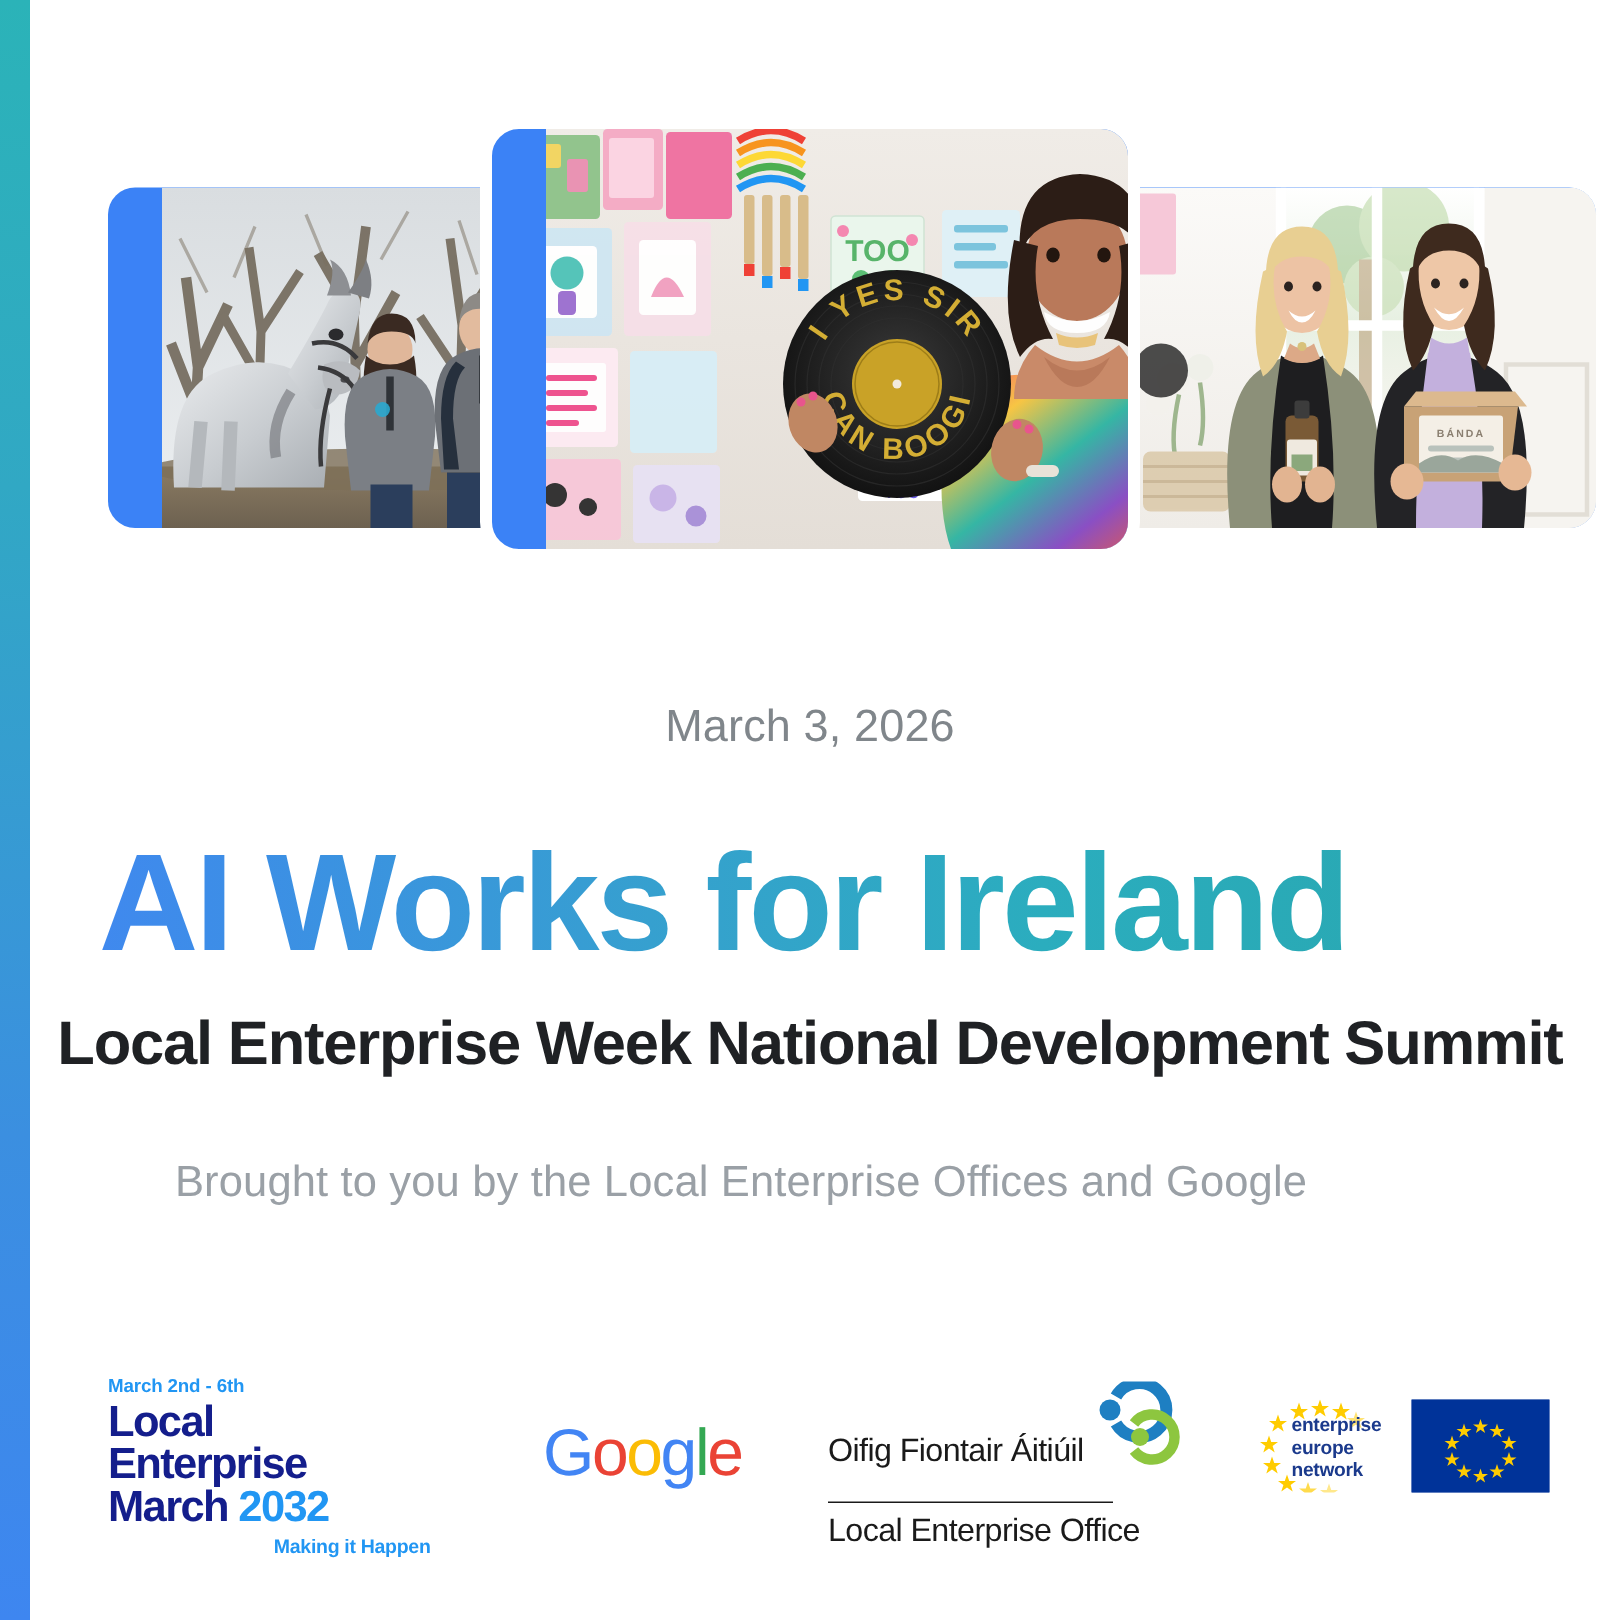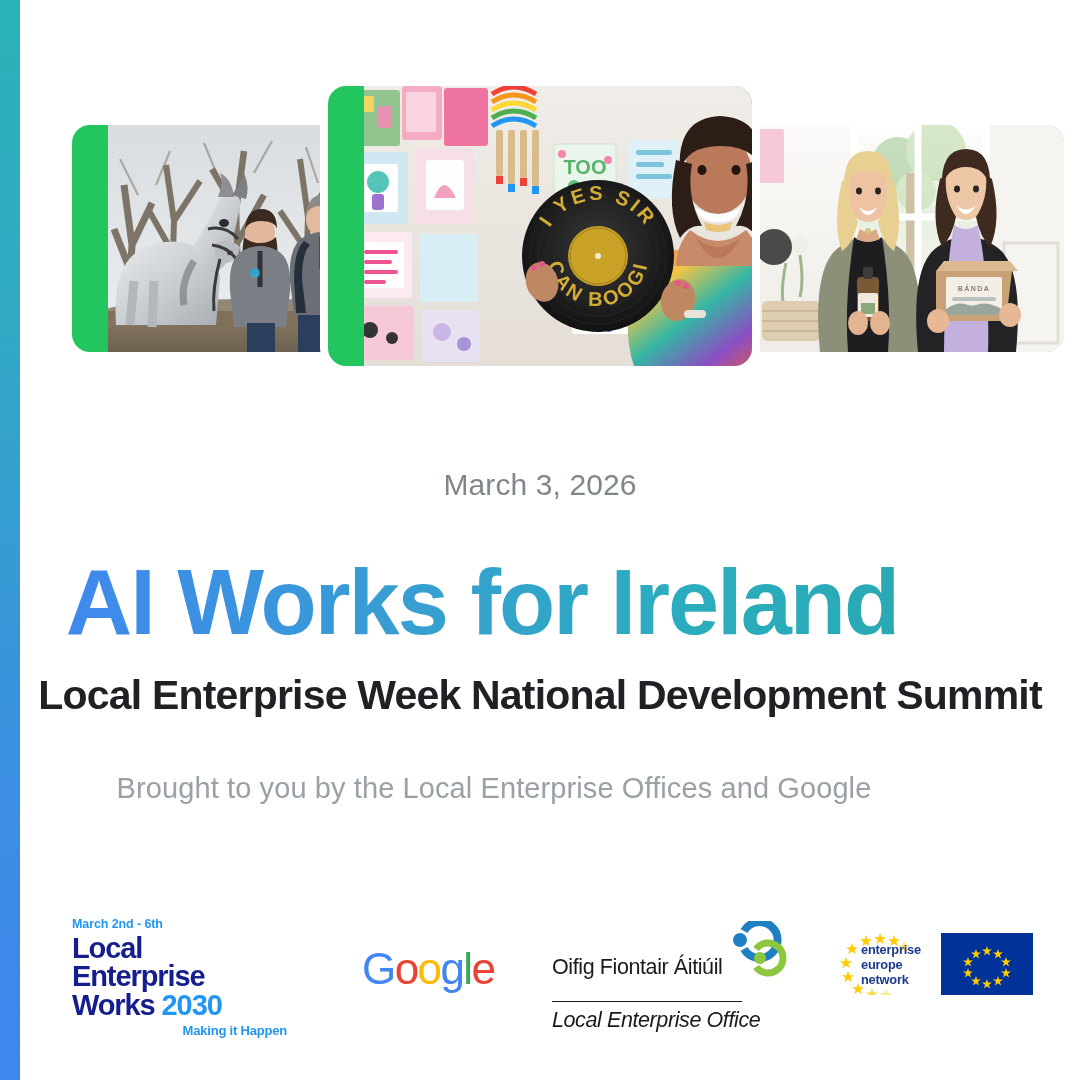--- a/index.html
+++ b/index.html
@@ -28,21 +28,21 @@
   
   .collage {
     position: absolute;
     left: 0; top: 0;
     width: 1080px; height: 400px;
   }
   .photo {
     position: absolute;
     border-radius: 18px;
     overflow: hidden;
-    background: #22c55e;
+    background: #3b82f6;
     padding-left: 36px;
   }
   .photo.center-card {
     border: 8px solid #ffffff;
     box-sizing: border-box;
     border-radius: 26px;
   }
   .photo-left   { left: 72px;  top: 125px; width: 283px; height: 227px; z-index: 1; }
   .photo-center { left: 320px; top: 78px;  width: 440px; height: 296px; z-index: 3; }
   .photo-right  { left: 722px; top: 125px; width: 306px; height: 227px; z-index: 2; }
@@ -160,21 +160,20 @@
     position: relative;
     top: 32px;
   }
   .leo-en {
     font-size: 21.5px;
     font-weight: 400;
     color: #1A1A1A;
     letter-spacing: -0.4px;
     position: relative;
     top: 38px;
-    font-style: italic;
   }
 
   
   .een { left: 838px; top: 28px; display: flex; align-items: center; gap: 8px; }
   .een-badge { position: relative; width: 95px; height: 62px; }
   .een-words {
     position: absolute;
     left: 23px; top: 9px;
     font-size: 12.8px;
     font-weight: 700;
@@ -516,22 +515,22 @@
 <div class="brought-by">Brought to you by the Local Enterprise Offices and Google</div>
 
 <div class="logo-row">
 
   <div class="logo lew">
     <div class="lew-dates">March 2nd - 6th</div>
     <div class="lew-main">
       <div>Local</div>
       <div>Enterprise</div>
       <div>
-        <span>Works</span>
-        <span class="lew-year">2030</span>
+        <span>March</span>
+        <span class="lew-year">2032</span>
       </div>
     </div>
     <div class="lew-tag">Making it Happen</div>
   </div>
 
   <div class="logo google">
     <div class="google-word">
       <span class="g-b">G</span><span class="g-r">o</span><span class="g-y">o</span><span class="g-b">g</span><span class="g-g">l</span><span class="g-r">e</span>
     </div>
   </div>

